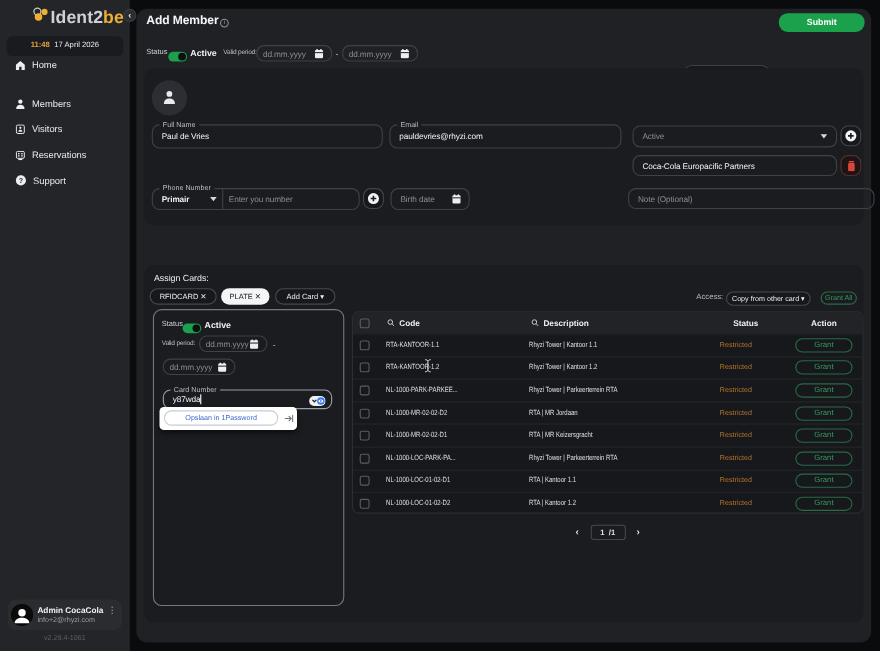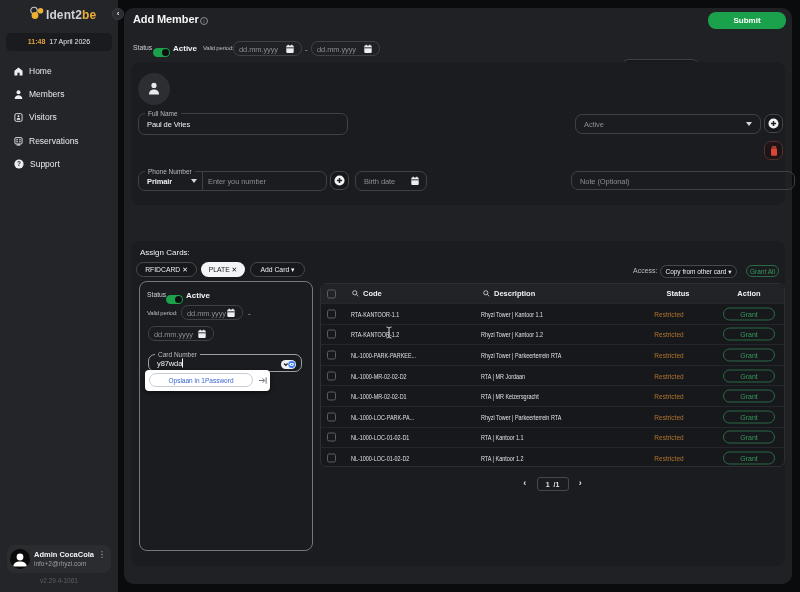--- a/index.html
+++ b/index.html
@@ -2,21 +2,21 @@
 <html><head>
 <meta charset="utf-8">
 <style>
 * { margin:0; padding:0; box-sizing:border-box; }
 html,body { width:800px; height:592px; overflow:hidden; }
 body { font-family:"Liberation Sans", sans-serif; background:#0a0b0d; position:relative; }
 .abs { position:absolute; }
 
 
 .sidebar { position:absolute; left:0; top:0; width:118px; height:592px; background:#232529; }
-.logo-text { position:absolute; left:46px; top:8px; font-size:12px; font-weight:bold; color:#cfd1d4; letter-spacing:0.1px; }
+.logo-text { position:absolute; left:46px; top:8px; font-size:16px; font-weight:bold; color:#cfd1d4; letter-spacing:0.1px; }
 .logo-text .yel { color:#ecae35; }
 .collapse-btn { position:absolute; left:112px; top:8px; width:12px; height:12px; border-radius:50%; background:#2b2d31; border:1px solid #3a3c41; color:#e8eaec; font-size:8px; font-weight:bold; line-height:9px; text-align:center; z-index:5; }
 .datebox { position:absolute; left:6px; top:33px; width:106px; height:18px; background:#191b1f; border-radius:5px; text-align:center; line-height:18px; font-size:7px; color:#e8eaec; }
 .datebox .time { color:#e2a23c; font-weight:bold; }
 .nav-item { position:absolute; left:14px; height:16px; display:flex; align-items:center; color:#e8eaec; font-size:8.5px; }
 .nav-item svg { margin-right:6px; }
 .userbox { position:absolute; left:7px; top:545px; width:104px; height:28px; background:#2a2c30; border-radius:8px; }
 .uavatar { position:absolute; left:3px; top:4px; width:20px; height:20px; border-radius:50%; background:#0b0b0c; overflow:hidden; }
 .uname { position:absolute; left:27px; top:5px; font-size:7.5px; font-weight:bold; color:#f2f3f5; white-space:nowrap; }
 .uemail { position:absolute; left:27px; top:15px; font-size:6.5px; color:#9b9ea3; white-space:nowrap; }
@@ -81,21 +81,21 @@
 
 <div class="sidebar">
   <svg class="abs" style="left:29px;top:6px" width="16" height="14" viewBox="0 0 16 14">
     <circle cx="5" cy="4.5" r="3.2" fill="none" stroke="#c9cbce" stroke-width="1.1"></circle>
     <circle cx="11.5" cy="4.8" r="2.8" fill="#eeb033"></circle>
     <circle cx="6" cy="9.5" r="3.4" fill="#eeb033"></circle>
   </svg>
   <div class="logo-text">Ident2<span class="yel">be</span></div>
   <div class="datebox"><span class="time">11:48</span>&nbsp;&nbsp;17 April 2026</div>
 
-  <div class="nav-item" style="top:63px">
+  <div class="nav-item" style="top:51px">
     <svg width="9" height="9" viewBox="0 0 10 10">
         <path d="M5 0.5 L9.5 4.2 V9.5 H6.2 V6.3 H3.8 V9.5 H0.5 V4.2 Z" fill="#eceef0"></path>
       </svg>
     Home
   </div>
   <div class="nav-item" style="top:86px">
     <svg width="9" height="9" viewBox="0 0 10 10">
         <circle cx="5" cy="2.6" r="2.2" fill="#eceef0"></circle>
         <path d="M0.8 10 C0.8 7 2.6 5.8 5 5.8 C7.4 5.8 9.2 7 9.2 10 Z" fill="#eceef0"></path>
       </svg>
@@ -181,29 +181,36 @@
     <div class="avatar1">
       <svg style="position:absolute;left:10px;top:9px" width="12" height="13" viewBox="0 0 12 13">
           <circle cx="6" cy="3.4" r="2.6" fill="#e8eaec"></circle>
           <path d="M1 12.5 C1 9 3.2 7.6 6 7.6 C8.8 7.6 11 9 11 12.5 Z" fill="#e8eaec"></path>
         </svg>
     </div>
     <div class="field" style="left:7px; top:51px; width:210px; height:22px;">
       <div class="flabel">Full Name</div>
         <div class="val">Paul de Vries</div>
     </div>
+    <div class="field" style="left:223px; top:51px; width:211px; height:22px;">
+      <div class="flabel">Email</div>
+        <div class="val">pauldevries@rhyzi.com</div>
+    </div>
     <div class="field" style="left:444px; top:52px; width:186px; height:20px;">
       <div class="val ph">Active</div>
         <div class="chev"></div>
     </div>
     <div class="circle-btn" style="left:633px; top:52px;">
       <svg width="11" height="11" viewBox="0 0 12 12">
           <circle cx="6" cy="6" r="5.5" fill="#f2f3f5"></circle>
           <path d="M6 3.2 V8.8 M3.2 6 H8.8" stroke="#1a1c20" stroke-width="1.6"></path>
         </svg>
+    </div>
+    <div class="field" style="left:444px; top:79px; width:186px; height:19px;">
+      <div class="val">Coca-Cola Europacific Partners</div>
     </div>
     <div class="trash-btn" style="left:633px; top:79px;">
       <svg width="8" height="10" viewBox="0 0 8 10">
           <rect x="1.6" y="0.3" width="4.8" height="1.4" rx="0.4" fill="#db4537"></rect>
           <rect x="1" y="2.2" width="6" height="7.5" rx="1" fill="#db4537"></rect>
         </svg>
     </div>
 
     <div class="field" style="left:7px; top:109px; width:189px; height:20px;">
       <div class="flabel">Phone Number</div>

